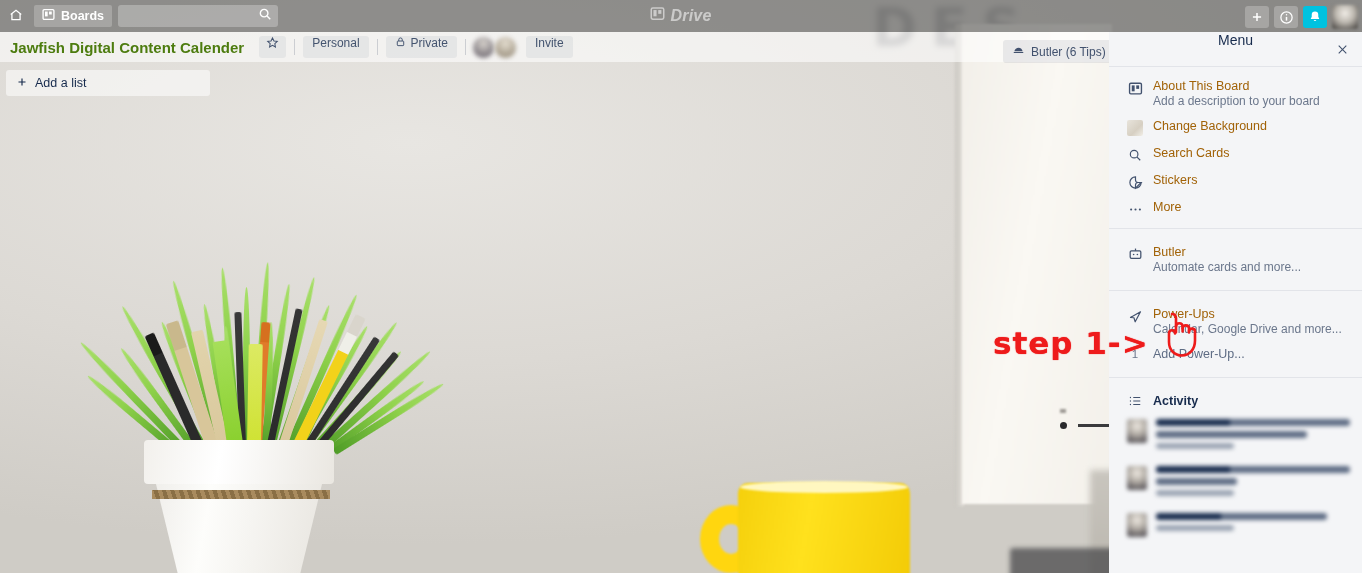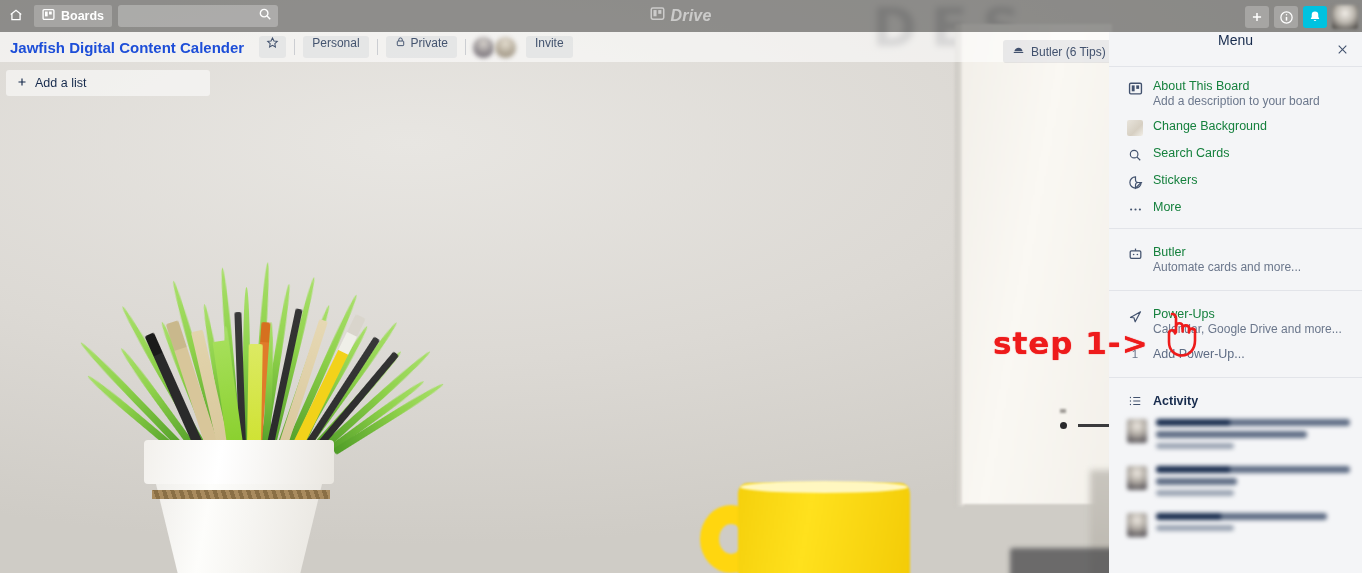--- a/index.html
+++ b/index.html
@@ -183,21 +183,21 @@
     filter: blur(1.4px); cursor:pointer;
   }
 
   
   .boardbar {
     position: absolute; left:0; top:32px; width:1362px; height:30px;
     background: rgba(255,255,255,0.58);
     display:flex; align-items:center; gap:0px; padding-left: 10px;
   }
   .board-title {
-    font-size: 15px; font-weight: bold; color: #1d4ed8; margin-right: 12px;
+    font-size: 15px; font-weight: bold; color: #4d7c0f; margin-right: 12px;
     white-space:nowrap; cursor: pointer;
   }
   .bb-btn {
     height: 22px; border-radius: 3px;
     background: rgba(9,30,66,0.055);
     color:#44546f; font-size:12px;
     display:flex; align-items:flex-start; gap:5px; padding: 0 9px;
     cursor: pointer; margin: 0 3px;
   }
   .bb-sep { width:1px; height:16px; background: rgba(9,30,66,0.17); margin: 0 5px; }
@@ -258,21 +258,21 @@
     display:flex; align-items:flex-start; gap:10px;
     padding: 5px 10px 5px 18px;
     cursor: pointer;
   }
   .mi-icon {
     width:16px; height:16px; flex: 0 0 16px;
     display:flex; align-items:center; justify-content:center;
     color:#42526e; margin-top:1px;
   }
   .mi-text { line-height: 15px; }
-  .mi-title { font-size: 12.5px; color:#15803d; }
+  .mi-title { font-size: 12.5px; color:#a16207; }
   .mi-sub { font-size: 12px; color:#6b778c; margin-top:2px; }
   .thumb-swatch {
     width:16px;height:16px;border-radius:2px;
     background: linear-gradient(135deg,#e8e4dc,#d6cfc2 60%,#f1eee7);
     filter: blur(0.6px);
   }
   .badge-num {
     width:16px; text-align:center; color:#6b778c; font-size:11.5px; margin-top:1px;
   }
   .act-title {

